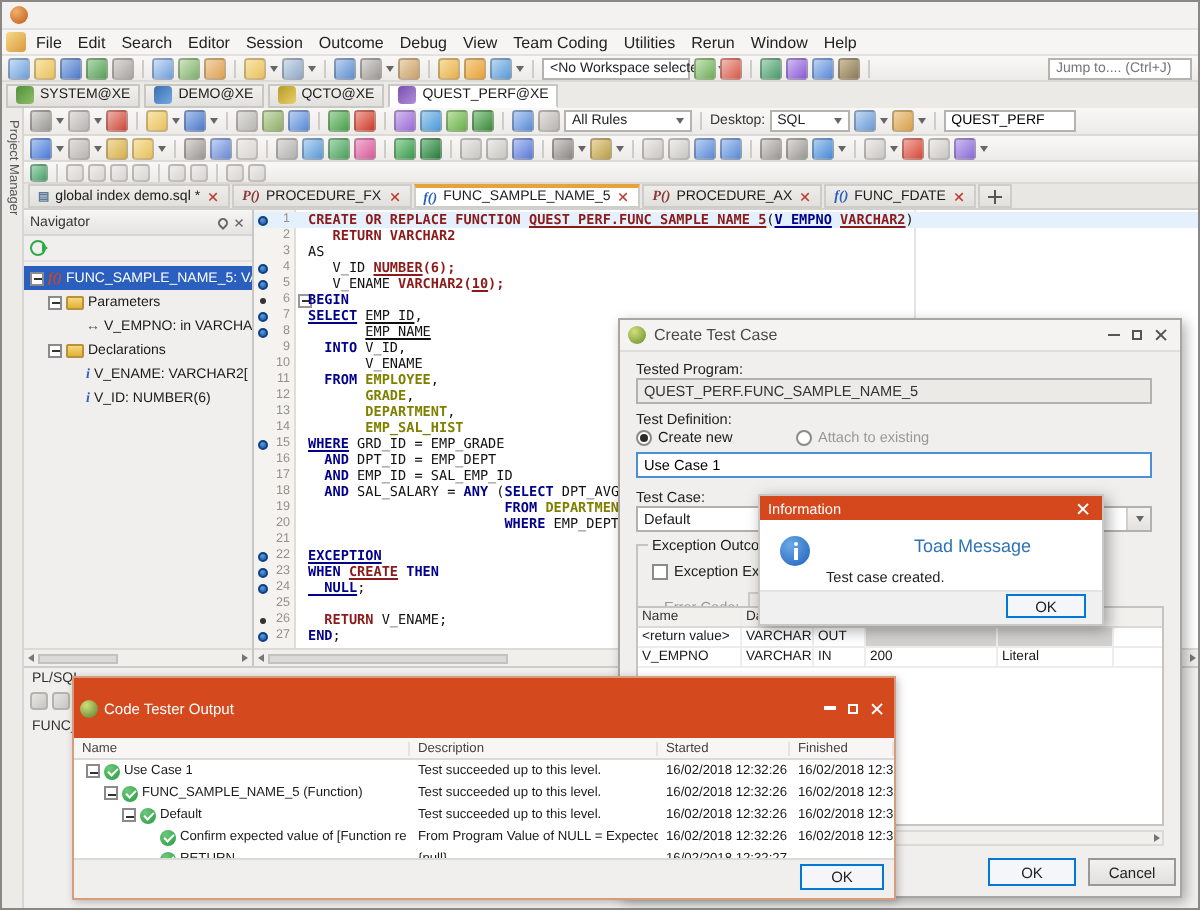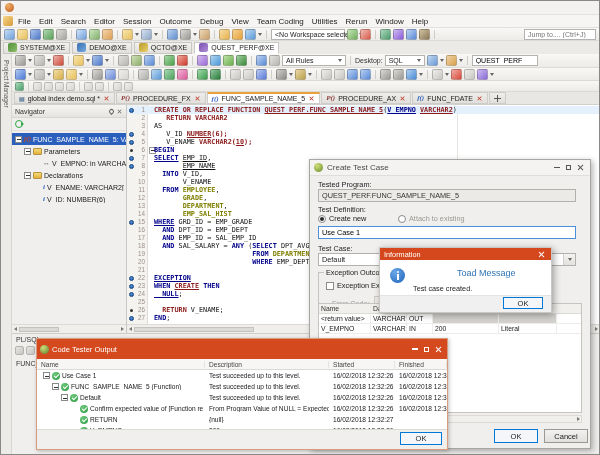--- a/index.html
+++ b/index.html
@@ -101,21 +101,21 @@
   .bp-icons{position:absolute;left:3px;top:12px;display:flex;gap:2px;}
   .bp-ic{width:9px;height:9px;border-radius:2px;border:1px solid #b5b3af;background:linear-gradient(135deg,#e8e6e2,#c8c6c2);}
   .bp-part{position:absolute;left:4px;top:26px;font-size:7px;color:#333;}
   
   .btn{display:flex;align-items:center;justify-content:center;background:linear-gradient(#f2f1ef,#e2e0dd);
        border:1px solid #9a9894;font-size:7.5px;color:#222;}
   .btn.def{border:1px solid #0078D7;background:#f4f6f9;}
   
   .ctw{left:35px;top:337px;width:412px;height:112px;background:#fff;border:1px solid #d79b7d;
        box-shadow:1px 1px 4px rgba(0,0,0,.25);z-index:20;}
-  .ctw-title{height:20px;background:#d5491f;color:#fff;display:flex;align-items:center;gap:3px;padding:0 3px;font-size:7.5px;}
+  .ctw-title{height:30px;background:#d5491f;color:#fff;display:flex;align-items:center;gap:3px;padding:0 3px;font-size:7.5px;}
   .wbtns{margin-left:auto;display:flex;align-items:center;gap:6px;color:#fff;padding-right:2px;}
   .ctw-hd{height:11px;display:flex;align-items:center;background:#f7f6f4;border-bottom:1px solid #dcdad6;
           font-size:6.6px;color:#444;}
   .ctw-hd span{padding:0 4px;border-right:1px solid #e6e4e0;overflow:hidden;white-space:nowrap;}
   .c-name{width:168px;flex:none;}.c-desc{width:124px;flex:none;}.c-start{width:66px;flex:none;}.c-fin{flex:1;}
   .ctr{height:11px;display:flex;align-items:center;font-size:6.6px;white-space:nowrap;}
   .ctr .cell{overflow:hidden;padding:0 4px;white-space:nowrap;}
   .ctr .c-name{display:flex;align-items:center;gap:2px;padding:0 2px;overflow:hidden;}
   .ok-ico{width:8px;height:8px;border-radius:50%;flex:none;position:relative;
           background:radial-gradient(circle at 35% 30%,#6cc87a,#2a9a42);}

